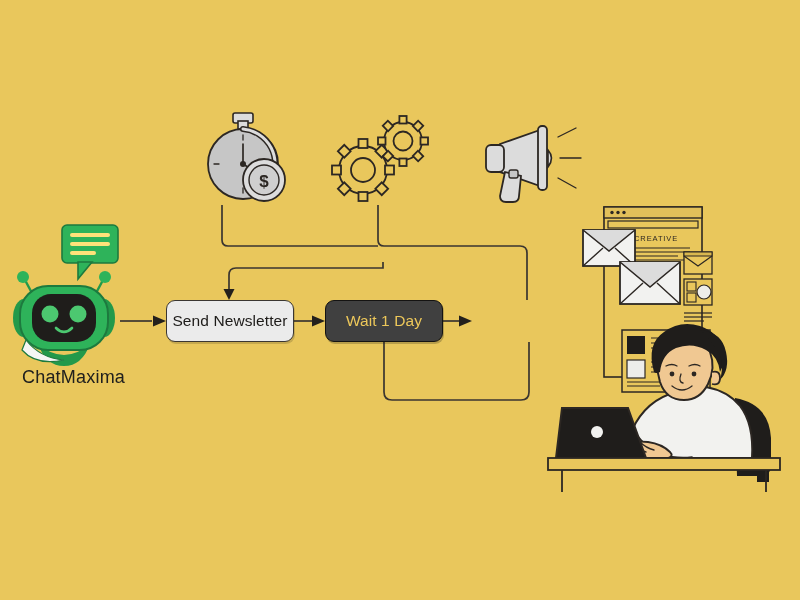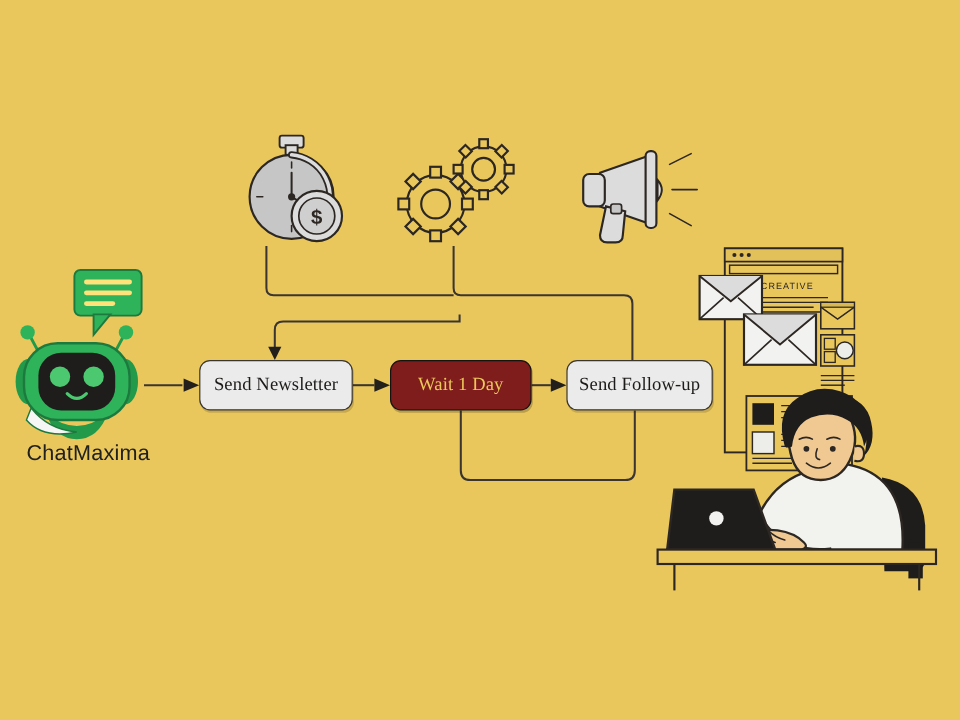--- a/index.html
+++ b/index.html
@@ -12,30 +12,29 @@
 
   
   .node{
     position:absolute;
     display:flex;align-items:center;justify-content:center;
     box-sizing:border-box;
     border-radius:9px;
     font-size:15.5px;
     letter-spacing:.1px;
     white-space:nowrap;
-    font-family:Liberation Serif, serif;
   }
   .node.light{
     background:#ebebeb;
     border:1.6px solid #3a3632;
     color:#1d1b19;
     box-shadow:1px 2px 0 rgba(40,34,20,.18);
   }
   .node.dark{
-    background:#7f1d1d;
+    background:#404040;
     border:1.6px solid #141312;
     color:#ecc75a;
     box-shadow:1px 2px 0 rgba(40,34,20,.25);
   }
 
   
   .mascot-label{
     position:absolute;
     font-size:18px;
     color:#20201e;
@@ -302,17 +301,14 @@
   </svg>
 
   <div class="node light" style="left:166px;top:300px;width:128px;height:42px;">
     <span>Send Newsletter</span>
   </div>
 
   <div class="node dark" style="left:325px;top:300px;width:118px;height:42px;">
     <span>Wait 1 Day</span>
   </div>
 
-  <div class="node light" style="left:472px;top:300px;width:122px;height:42px;">
-    <span>Send Follow-up</span>
-  </div>
 
 </div>
 
 </body></html>

